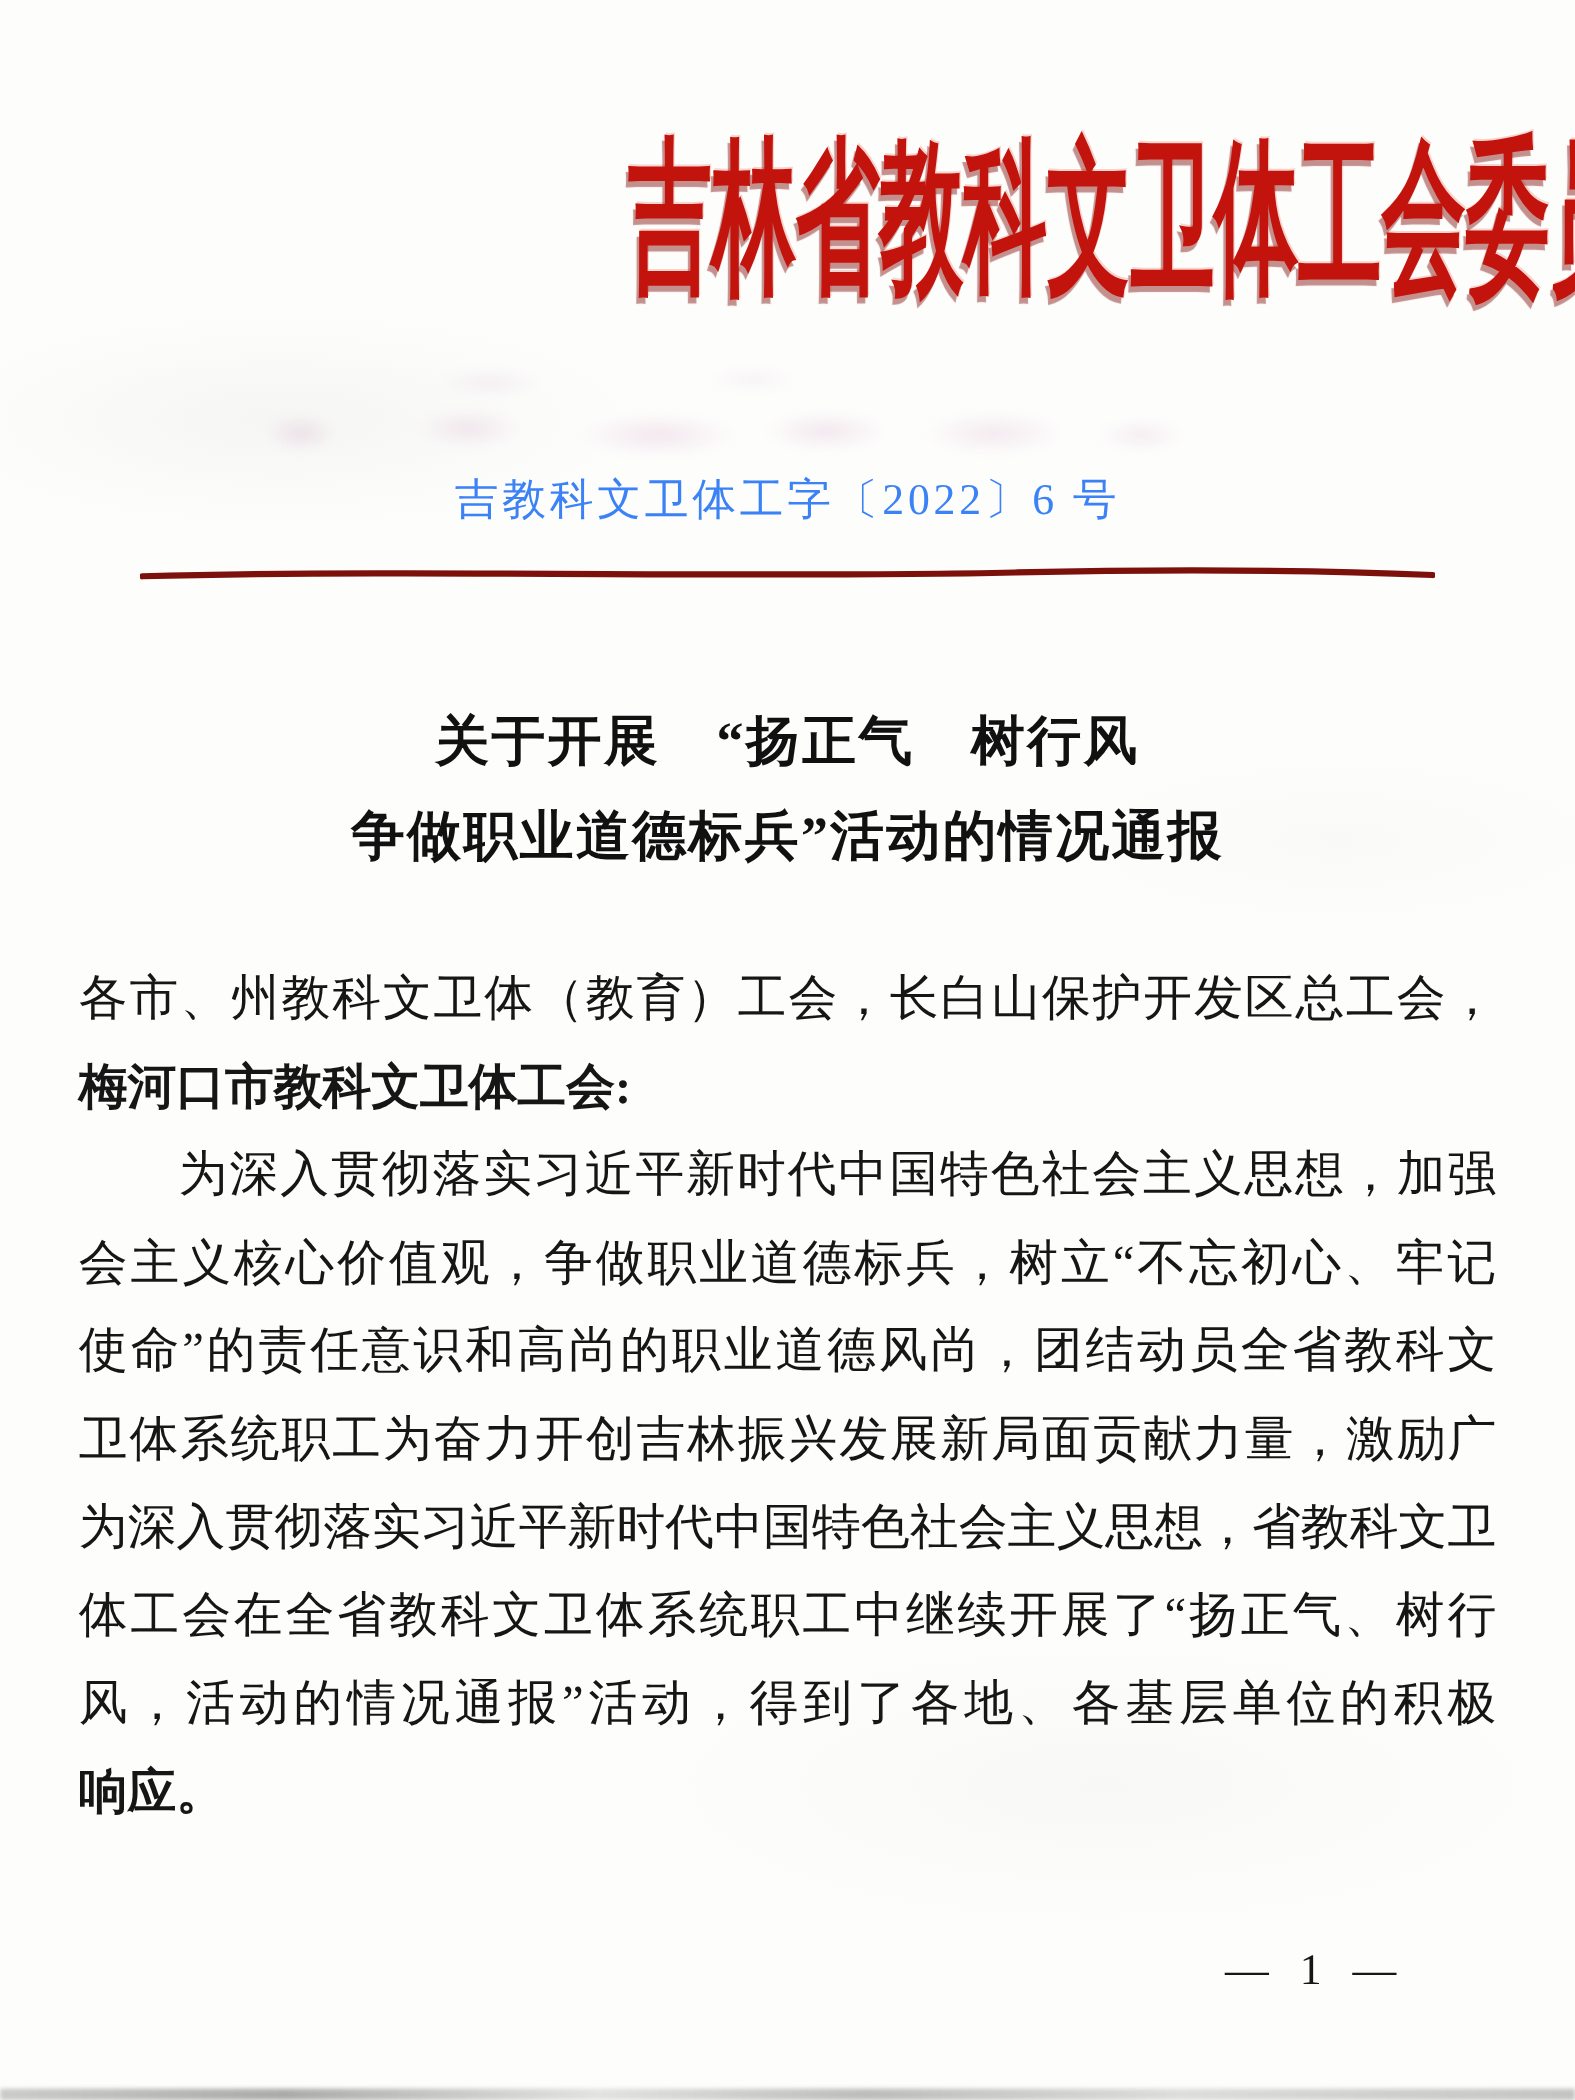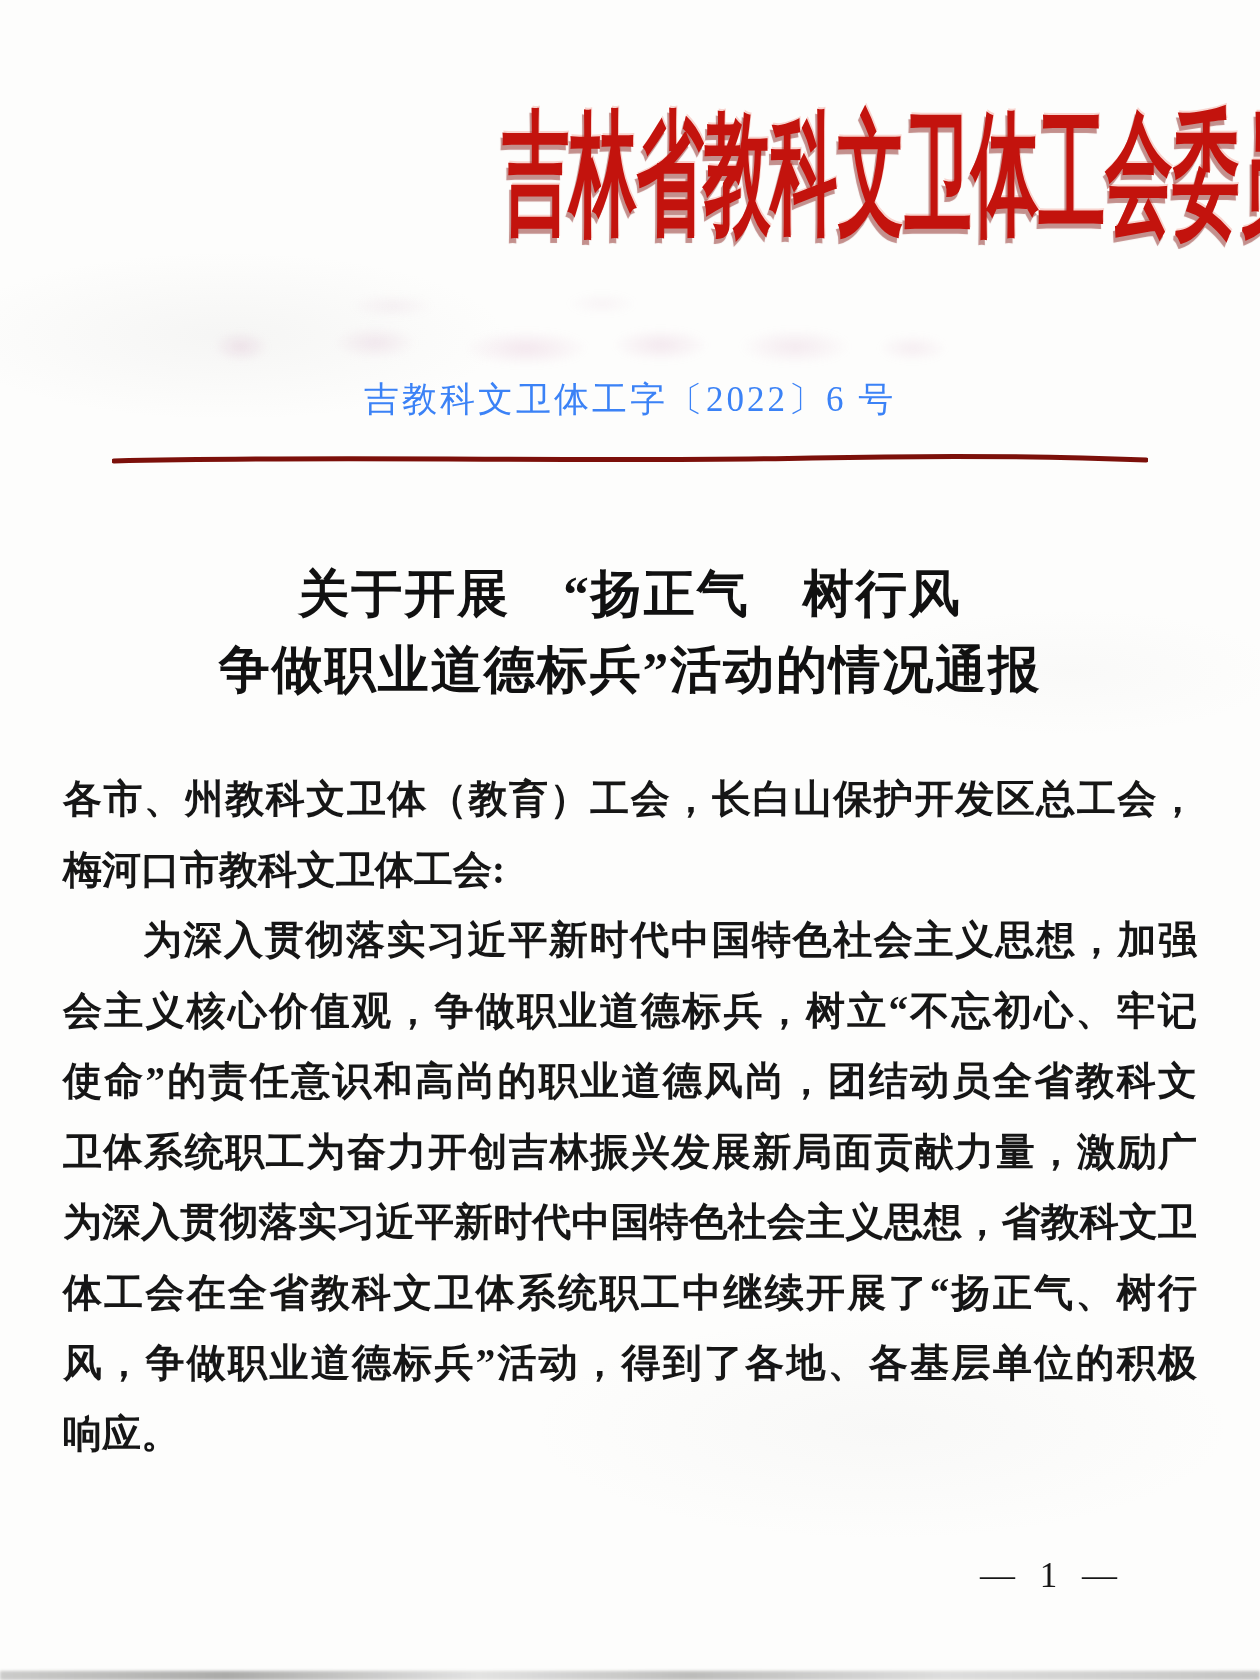--- a/index.html
+++ b/index.html
@@ -71,35 +71,35 @@
   
   .red-rule {
     position:absolute; top:452px; left:112px;
   }
 
   
   .title {
     position:absolute; top:556px; left:0; width:100%;
     text-align:center;
     font-weight:bold;
-    font-size:51px;
+    font-size:43px;
     line-height:76px;
     letter-spacing:2px;
     color:#111;
   }
 
   
   .doc-body {
     position:absolute; top:764px; left:63px; width:1134px;
     font-size:39px;
     line-height:70.5px;
     color:#161616;
   }
   .doc-body .line { width:100%; }
-  .doc-body .line.just { text-align:justify; text-align-last:justify;font-weight:bold; }
+  .doc-body .line.just { text-align:justify; text-align-last:justify; }
   .doc-body .line.left { text-align:left;font-weight:bold; }
   .doc-body .line.indent { padding-left:80px; box-sizing:border-box; }
 
   
   .page-num {
     position:absolute; top:1556px; left:980px;
     font-size:35px;
     letter-spacing:8px;
     color:#161616;
   }
@@ -143,21 +143,21 @@
 
   <div class="doc-body">
       <div class="line just">各市、州教科文卫体（教育）工会，长白山保护开发区总工会，</div>
       <div class="line left">梅河口市教科文卫体工会:</div>
       <div class="line just indent">为深入贯彻落实习近平新时代中国特色社会主义思想，加强</div>
       <div class="line just">会主义核心价值观，争做职业道德标兵，树立“不忘初心、牢记</div>
       <div class="line just">使命”的责任意识和高尚的职业道德风尚，团结动员全省教科文</div>
       <div class="line just">卫体系统职工为奋力开创吉林振兴发展新局面贡献力量，激励广</div>
       <div class="line just">为深入贯彻落实习近平新时代中国特色社会主义思想，省教科文卫</div>
       <div class="line just">体工会在全省教科文卫体系统职工中继续开展了“扬正气、树行</div>
-      <div class="line just">风，争做职业道德标兵”活动，得到了各地、各基层单位的积极</div>
+      <div class="line just">风，活动的情况通报”活动，得到了各地、各基层单位的积极</div>
       <div class="line left">响应。</div>
     </div>
 
   <div class="page-num">— 1 —</div>
 
   <div class="scan-edge"></div>
 
 </div>
 
 </body></html>

